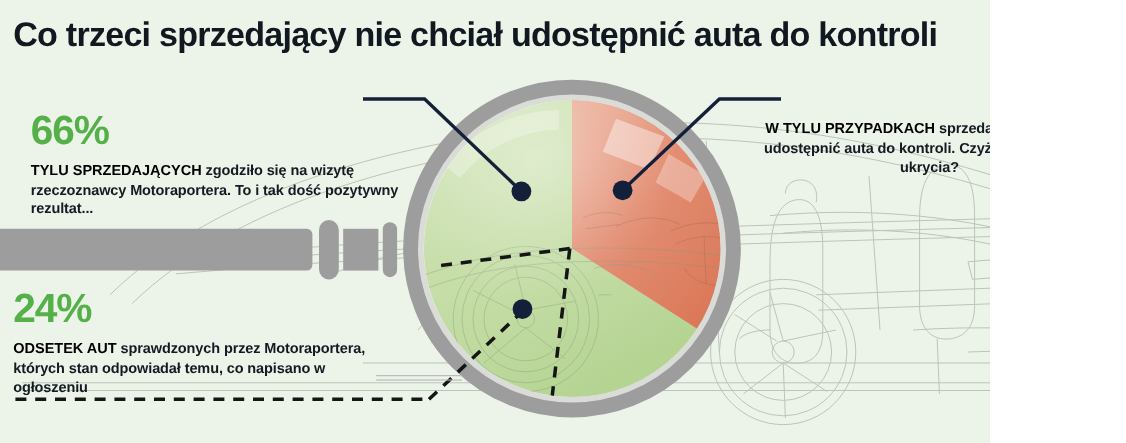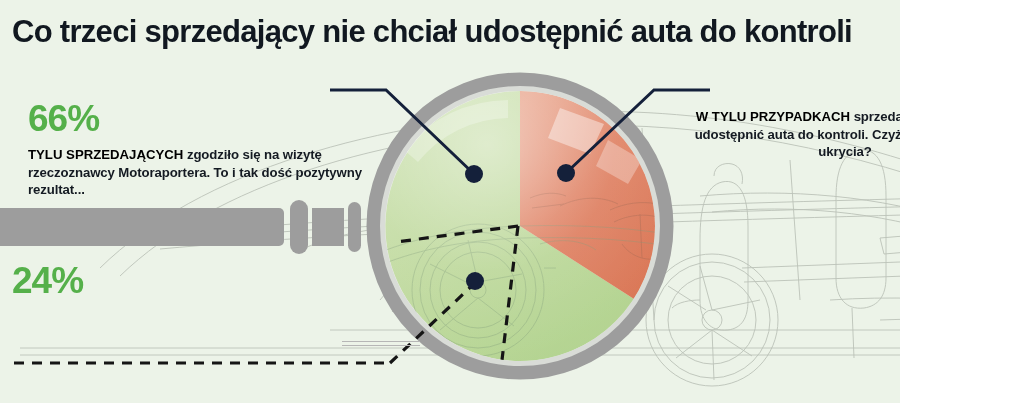--- a/index.html
+++ b/index.html
@@ -286,20 +286,23 @@
 
   <div class="stat-block" id="stat-66">
     <div class="stat-number green">66%</div>
     <div class="stat-text">
       <span class="stat-lead">TYLU SPRZEDAJĄCYCH</span><span> zgodziło się na wizytę rzeczoznawcy Motoraportera. To i tak dość pozytywny rezultat...</span>
     </div>
   </div>
 
   <div class="stat-block" id="stat-38">
     <div class="stat-number green">24%</div>
+    <div class="stat-text">
+      <span class="stat-lead">ODSETEK AUT</span><span> sprawdzonych przez Motoraportera, których stan odpowiadał temu, co napisano w ogłoszeniu</span>
+    </div>
   </div>
 
   <div class="stat-block" id="stat-34">
     <div class="stat-text">
       <span class="stat-lead">W TYLU PRZYPADKACH</span><span> sprzedający nie chcieli udostępnić auta do kontroli. Czyżby mieli coś do ukrycia?</span>
     </div>
   </div>
 
 </div>
 

